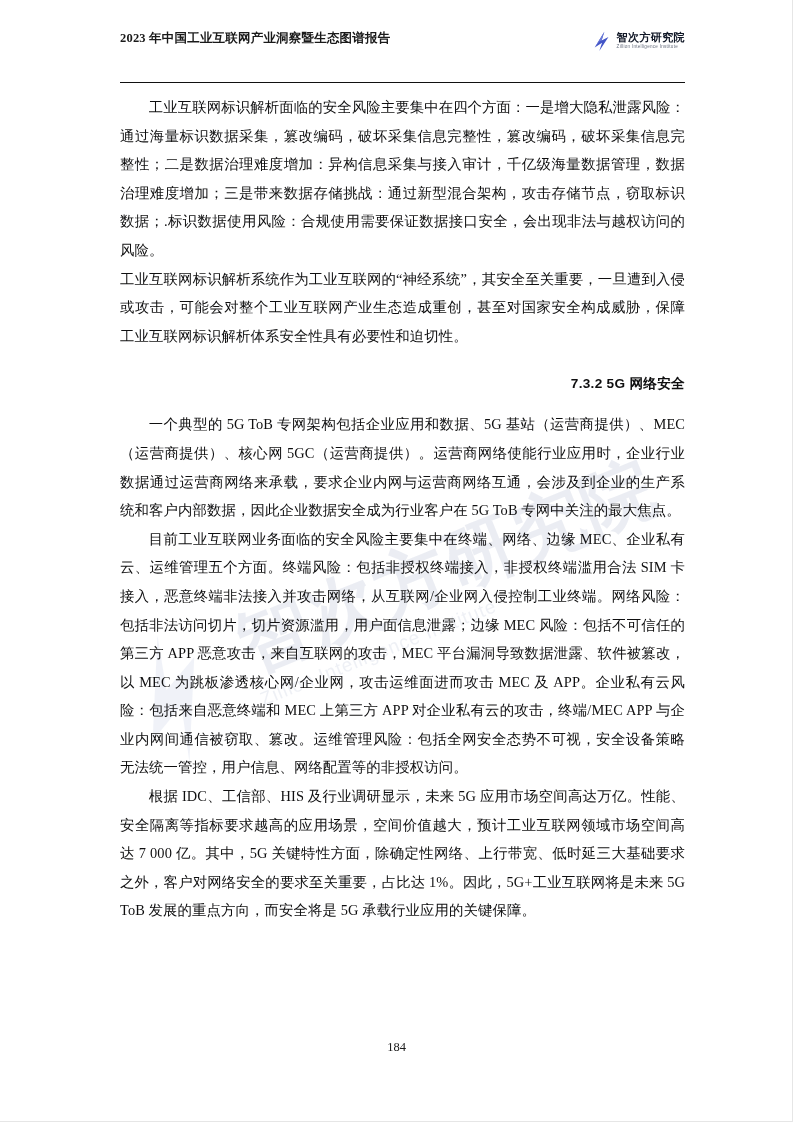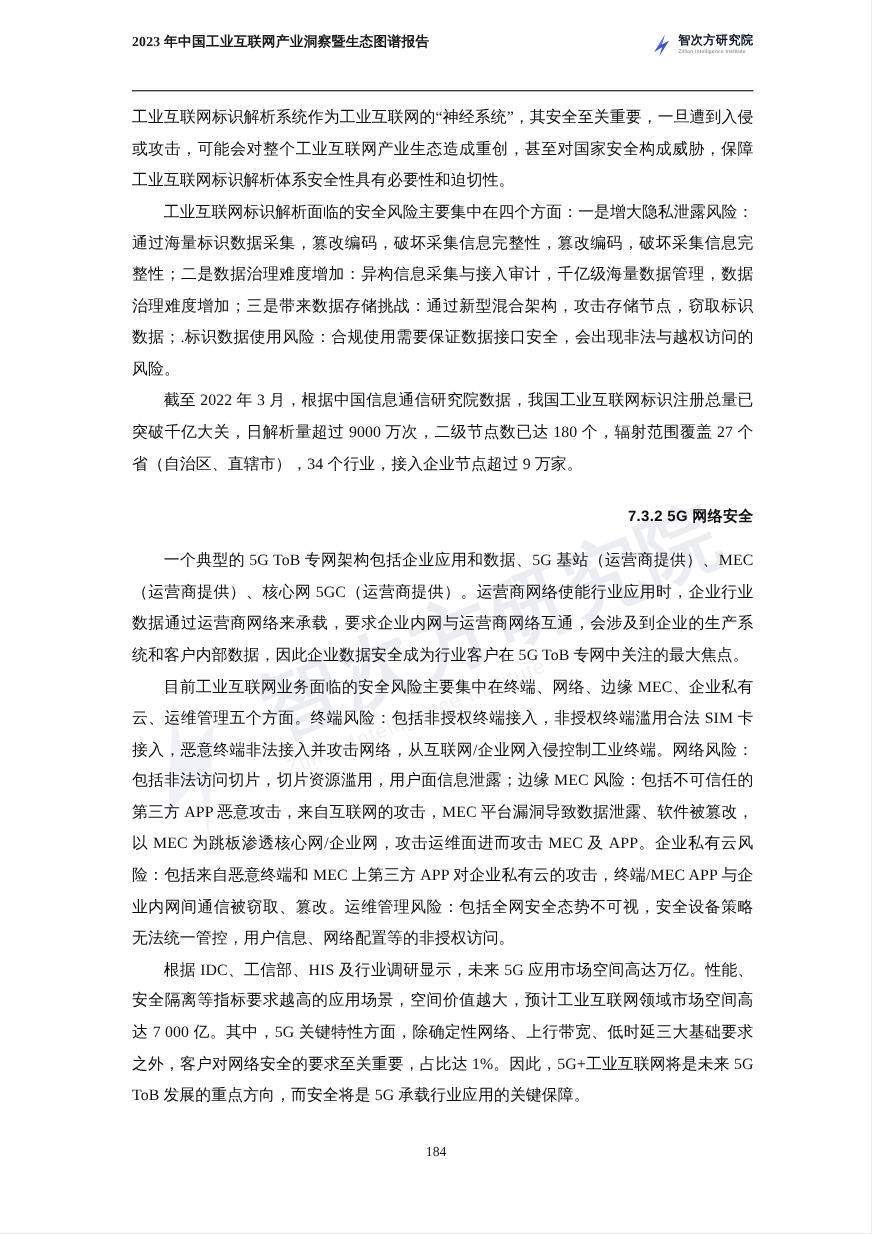--- a/index.html
+++ b/index.html
@@ -204,23 +204,22 @@
       <div class="logo-text">
         <div class="logo-cn">智次方研究院</div>
         <div class="logo-en">Zillion Intelligence Institute</div>
       </div>
     </div>
   </div>
   <div class="header-rule"></div>
 
   <div class="content">
 
+    <p class="para">工业互联网标识解析面临的安全风险主要集中在四个方面：一是增大隐私泄露风险：通过海量标识数据采集，篡改编码，破坏采集信息完整性，篡改编码，破坏采集信息完整性；二是数据治理难度增加：异构信息采集与接入审计，千亿级海量数据管理，数据治理难度增加；三是带来数据存储挑战：通过新型混合架构，攻击存储节点，窃取标识数据；.标识数据使用风险：合规使用需要保证数据接口安全，会出现非法与越权访问的风险。</p>
     <p class="para noindent">工业互联网标识解析系统作为工业互联网的“神经系统”，其安全至关重要，一旦遭到入侵或攻击，可能会对整个工业互联网产业生态造成重创，甚至对国家安全构成威胁，保障工业互联网标识解析体系安全性具有必要性和迫切性。</p>
-    <p class="para">工业互联网标识解析面临的安全风险主要集中在四个方面：一是增大隐私泄露风险：通过海量标识数据采集，篡改编码，破坏采集信息完整性，篡改编码，破坏采集信息完整性；二是数据治理难度增加：异构信息采集与接入审计，千亿级海量数据管理，数据治理难度增加；三是带来数据存储挑战：通过新型混合架构，攻击存储节点，窃取标识数据；.标识数据使用风险：合规使用需要保证数据接口安全，会出现非法与越权访问的风险。</p>
-    <p class="para">截至 2022 年 3 月，根据中国信息通信研究院数据，我国工业互联网标识注册总量已突破千亿大关，日解析量超过 9000 万次，二级节点数已达 180 个，辐射范围覆盖 27 个省（自治区、直辖市），34 个行业，接入企业节点超过 9 万家。</p>
 
     <h3 class="section-heading">7.3.2 5G 网络安全</h3>
 
     <p class="para">一个典型的 5G ToB 专网架构包括企业应用和数据、5G 基站（运营商提供）、MEC（运营商提供）、核心网 5GC（运营商提供）。运营商网络使能行业应用时，企业行业数据通过运营商网络来承载，要求企业内网与运营商网络互通，会涉及到企业的生产系统和客户内部数据，因此企业数据安全成为行业客户在 5G ToB 专网中关注的最大焦点。</p>
     <p class="para">目前工业互联网业务面临的安全风险主要集中在终端、网络、边缘 MEC、企业私有云、运维管理五个方面。终端风险：包括非授权终端接入，非授权终端滥用合法 SIM 卡接入，恶意终端非法接入并攻击网络，从互联网/企业网入侵控制工业终端。网络风险：包括非法访问切片，切片资源滥用，用户面信息泄露；边缘 MEC 风险：包括不可信任的第三方 APP 恶意攻击，来自互联网的攻击，MEC 平台漏洞导致数据泄露、软件被篡改，以 MEC 为跳板渗透核心网/企业网，攻击运维面进而攻击 MEC 及 APP。企业私有云风险：包括来自恶意终端和 MEC 上第三方 APP 对企业私有云的攻击，终端/MEC APP 与企业内网间通信被窃取、篡改。运维管理风险：包括全网安全态势不可视，安全设备策略无法统一管控，用户信息、网络配置等的非授权访问。</p>
     <p class="para">根据 IDC、工信部、HIS 及行业调研显示，未来 5G 应用市场空间高达万亿。性能、安全隔离等指标要求越高的应用场景，空间价值越大，预计工业互联网领域市场空间高达 7 000 亿。其中，5G 关键特性方面，除确定性网络、上行带宽、低时延三大基础要求之外，客户对网络安全的要求至关重要，占比达 1%。因此，5G+工业互联网将是未来 5G ToB 发展的重点方向，而安全将是 5G 承载行业应用的关键保障。</p>
 
   </div>
 
   <div class="page-number">184</div>

